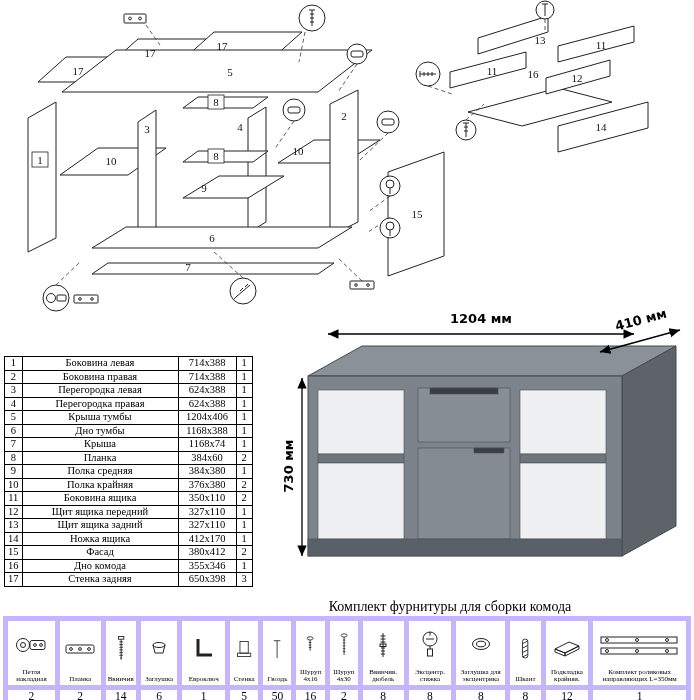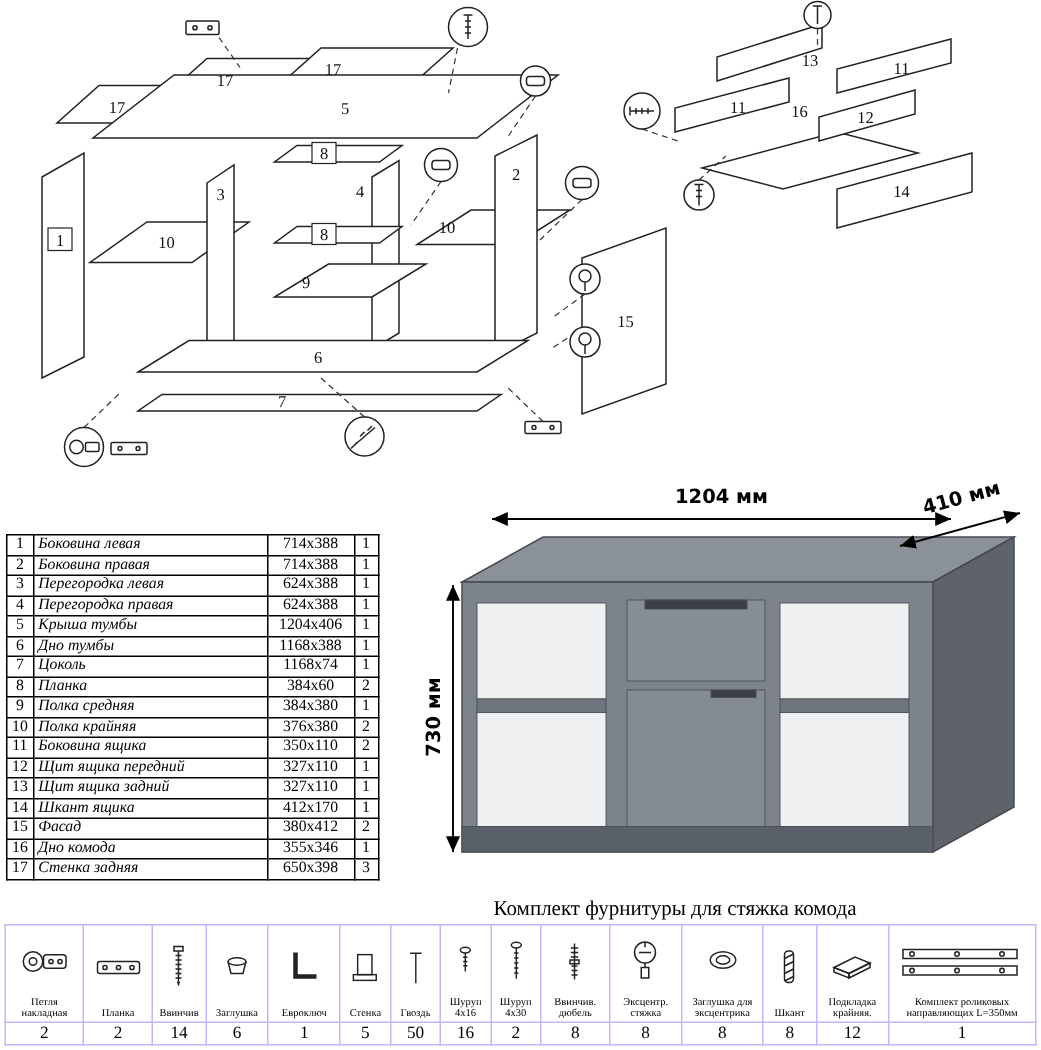--- a/index.html
+++ b/index.html
@@ -4,30 +4,30 @@
 <style>
   * { margin:0; padding:0; box-sizing:border-box; }
   html,body { background:#fff; }
   body { width:694px; height:700px; font-family:"Liberation Serif", serif; color:#000; }
   .page { position:relative; width:694px; height:700px; background:#fff; overflow:hidden; }
 
   
   .parts { position:absolute; left:4px; top:356px; border-collapse:collapse; font-size:10.5px; line-height:1; }
   .parts td { border:1px solid #000; padding:1px 3px; height:12.5px; text-align:center; white-space:nowrap; }
   .parts td:nth-child(1){ width:16px; }
-  .parts td.nm { width:156px; text-align:left;font-style:italic; }
+  .parts td.nm { width:156px; text-align:center; }
   .parts td:nth-child(3){ width:58px; }
   .parts td:nth-child(4){ width:16px; }
 
   
   .caption { position:absolute; left:240px; top:599px; width:420px; text-align:center; font-size:14px; }
 
   
   .hw { position:absolute; left:3px; top:616px; width:688px; border-collapse:collapse; table-layout:fixed; }
-  .hw td { border:1px solid #c4b5fd; padding:0; vertical-align:bottom; overflow:hidden; }
+  .hw td { border:5px solid #c4b5fd; padding:0; vertical-align:bottom; overflow:hidden; }
   .hw .cellwrap { display:flex; flex-direction:column; justify-content:flex-end; align-items:center; height:64px; }
   .hw .ic { flex:1 1 auto; display:flex; align-items:center; justify-content:center; width:100%; }
   .hw .lb { font-size:7px; line-height:1.1; text-align:center; padding:0 1px 1px; }
   .hw tr.qtyrow td { height:15px; text-align:center; font-size:11.5px; vertical-align:middle; }
   .hwic { stroke:#222; fill:none; stroke-width:1; }
 
   
   .dim { font:bold 13px "DejaVu Sans", sans-serif; fill:#000; }
   .plabel { font-family:"Liberation Serif", serif; font-size:11px; fill:#111; }
   .dimline { stroke:#000; stroke-width:1.3; }
@@ -186,21 +186,21 @@
           <td>1</td>
         </tr>
         <tr>
           <td>6</td>
           <td class="nm">Дно тумбы</td>
           <td>1168x388</td>
           <td>1</td>
         </tr>
         <tr>
           <td>7</td>
-          <td class="nm">Цоколь</td>
+          <td class="nm">Крыша</td>
           <td>1168x74</td>
           <td>1</td>
         </tr>
         <tr>
           <td>8</td>
           <td class="nm">Планка</td>
           <td>384x60</td>
           <td>2</td>
         </tr>
         <tr>
@@ -228,21 +228,21 @@
           <td>1</td>
         </tr>
         <tr>
           <td>13</td>
           <td class="nm">Щит ящика задний</td>
           <td>327x110</td>
           <td>1</td>
         </tr>
         <tr>
           <td>14</td>
-          <td class="nm">Шкант ящика</td>
+          <td class="nm">Ножка ящика</td>
           <td>412x170</td>
           <td>1</td>
         </tr>
         <tr>
           <td>15</td>
           <td class="nm">Фасад</td>
           <td>380x412</td>
           <td>2</td>
         </tr>
         <tr>
@@ -253,21 +253,21 @@
         </tr>
         <tr>
           <td>17</td>
           <td class="nm">Стенка задняя</td>
           <td>650x398</td>
           <td>3</td>
         </tr>
       </tbody>
   </table>
 
-  <div style="position:absolute;left:278px;top:322px;width:414px;height:290px;">
+  <div style="position:absolute;left:278px;top:310px;width:414px;height:290px;">
     <svg width="414" height="290" viewBox="0 0 414 290">
       <defs>
         <marker id="arr" viewBox="0 0 10 10" refX="9" refY="5" markerWidth="9" markerHeight="9" orient="auto-start-reverse">
           <path d="M0,1 L9,5 L0,9 Z" fill="#000"></path>
         </marker>
       </defs>
 
       <g stroke="#454a50" stroke-width="1">
         <polygon points="30,66 344,66 398,36 84,36" fill="#8b9199"></polygon>
         <polygon points="344,66 398,36 398,216 344,246" fill="#5e636a"></polygon>
@@ -295,21 +295,21 @@
         </g>
         <line class="dimline" x1="322" y1="42" x2="402" y2="20" marker-start="url(#arr)" marker-end="url(#arr)"></line>
         <g transform="rotate(-90 10 156)">
           <text class="dim" x="10" y="161" text-anchor="middle">730 мм</text>
         </g>
         <line class="dimline" x1="24" y1="68" x2="24" y2="246" marker-start="url(#arr)" marker-end="url(#arr)"></line>
       </g>
     </svg>
   </div>
 
-  <div class="caption">Комплект фурнитуры для стяжка комода</div>
+  <div class="caption">Комплект фурнитуры для сборки комода</div>
 
   <table class="hw">
     <colgroup>
       <col style="width:50px">
         <col style="width:44px">
         <col style="width:34px">
         <col style="width:40px">
       <col style="width:46px">
         <col style="width:32px">
         <col style="width:32px">

